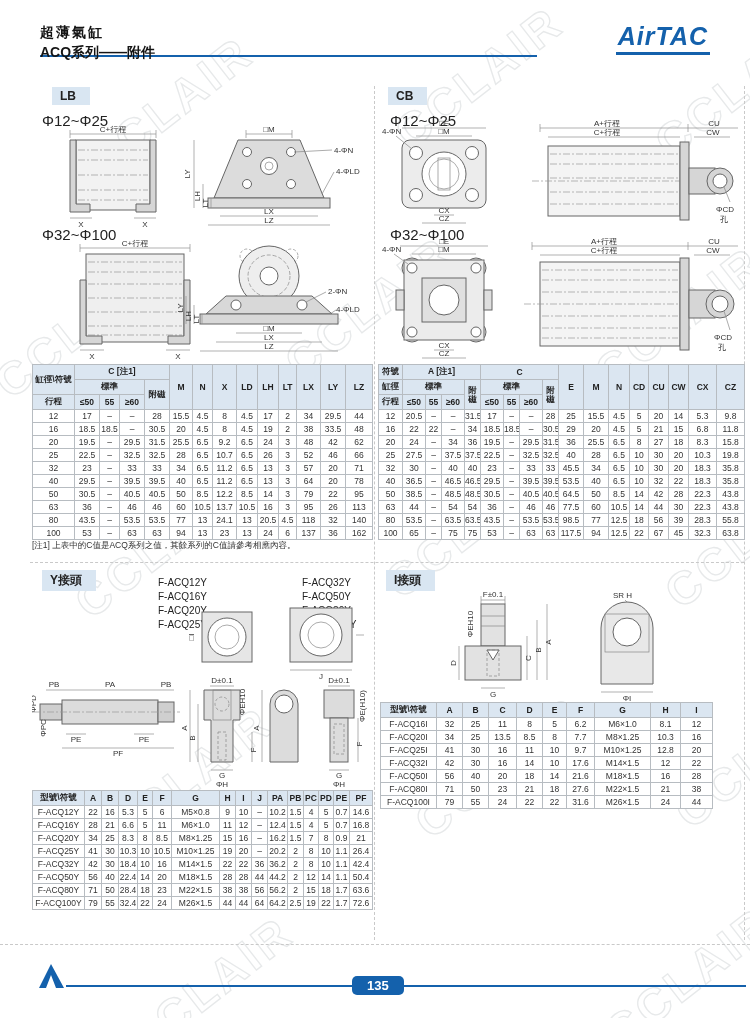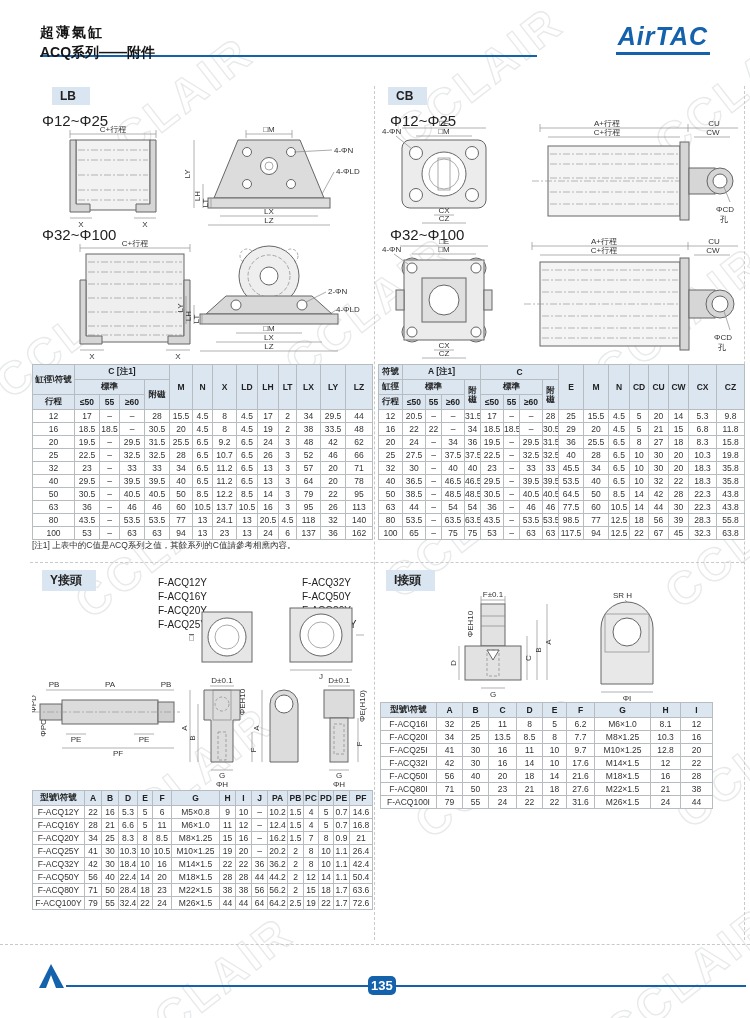--- a/index.html
+++ b/index.html
@@ -24,21 +24,21 @@
   .dtable th { background:#dbe6f1; color:#222; font-size:8.5px; font-weight:bold; }
   .dtable td { background:#fff; color:#333; font-size:8.5px; }
   .dtable .pre { white-space:pre-line; line-height:9px; }
   .note { font-size:8.5px; color:#333; }
   svg text { font-family:"Liberation Sans",sans-serif; font-size:8px; fill:#333; }
   svg .dim { stroke:#8f8f8f; stroke-width:0.7; fill:none; }
   svg .cl  { stroke:#9a9a9a; stroke-width:0.7; fill:none; stroke-dasharray:7 2 2 2; }
   svg .part{ stroke:#666; stroke-width:1; }
   svg .thin{ stroke:#888; stroke-width:0.7; fill:none; }
   .footline { background:#1461ac; height:2px; }
-  .badge { background:#1461ac; color:#fff; font-size:13px; font-weight:bold; border-radius:5px; padding:2px 3px;margin-left:16px; }
+  .badge { background:#1461ac; color:#fff; font-size:13px; font-weight:bold; border-radius:5px; padding:2px 15px; }
 </style>
 </head>
 <body>
 
 <div class="wm" style="left:70px;top:80px">CCLAIR</div>
 <div class="wm" style="left:380px;top:50px">CCLAIR</div>
 <div class="wm" style="left:640px;top:60px">CCLAIR</div>
 <div class="wm" style="left:-20px;top:300px">CCLAIR</div>
 <div class="wm" style="left:270px;top:280px">CCLAIR</div>
 <div class="wm" style="left:580px;top:290px">CCLAIR</div>

